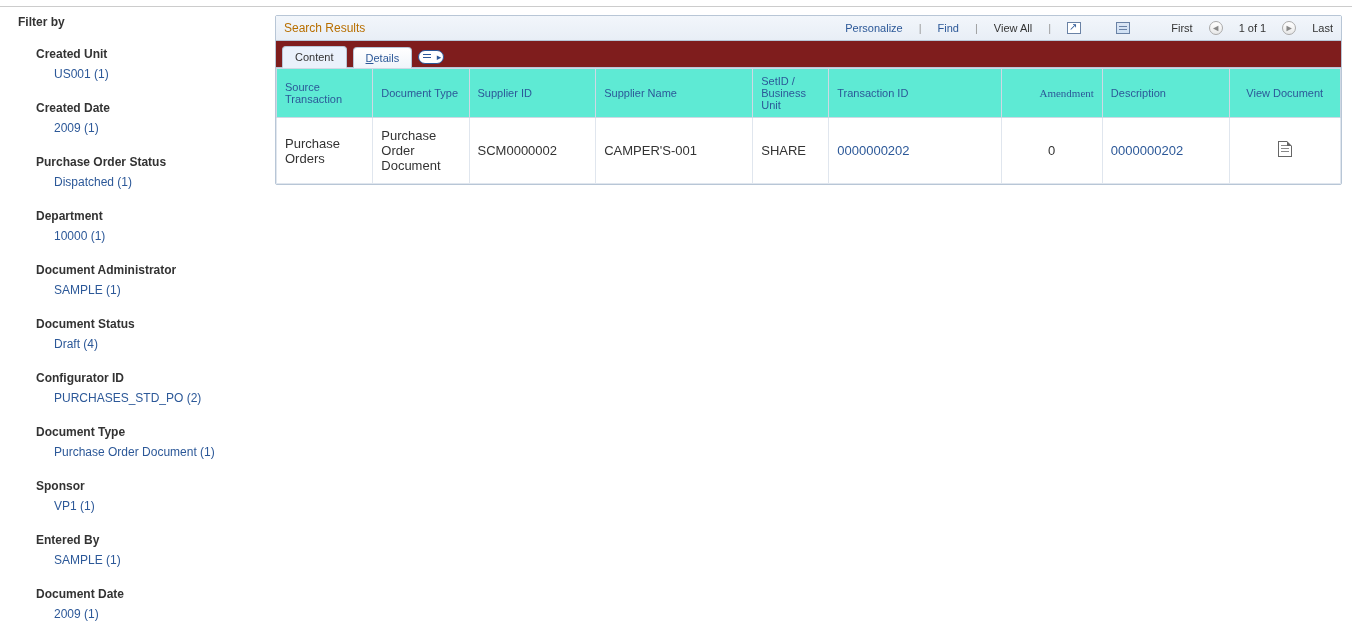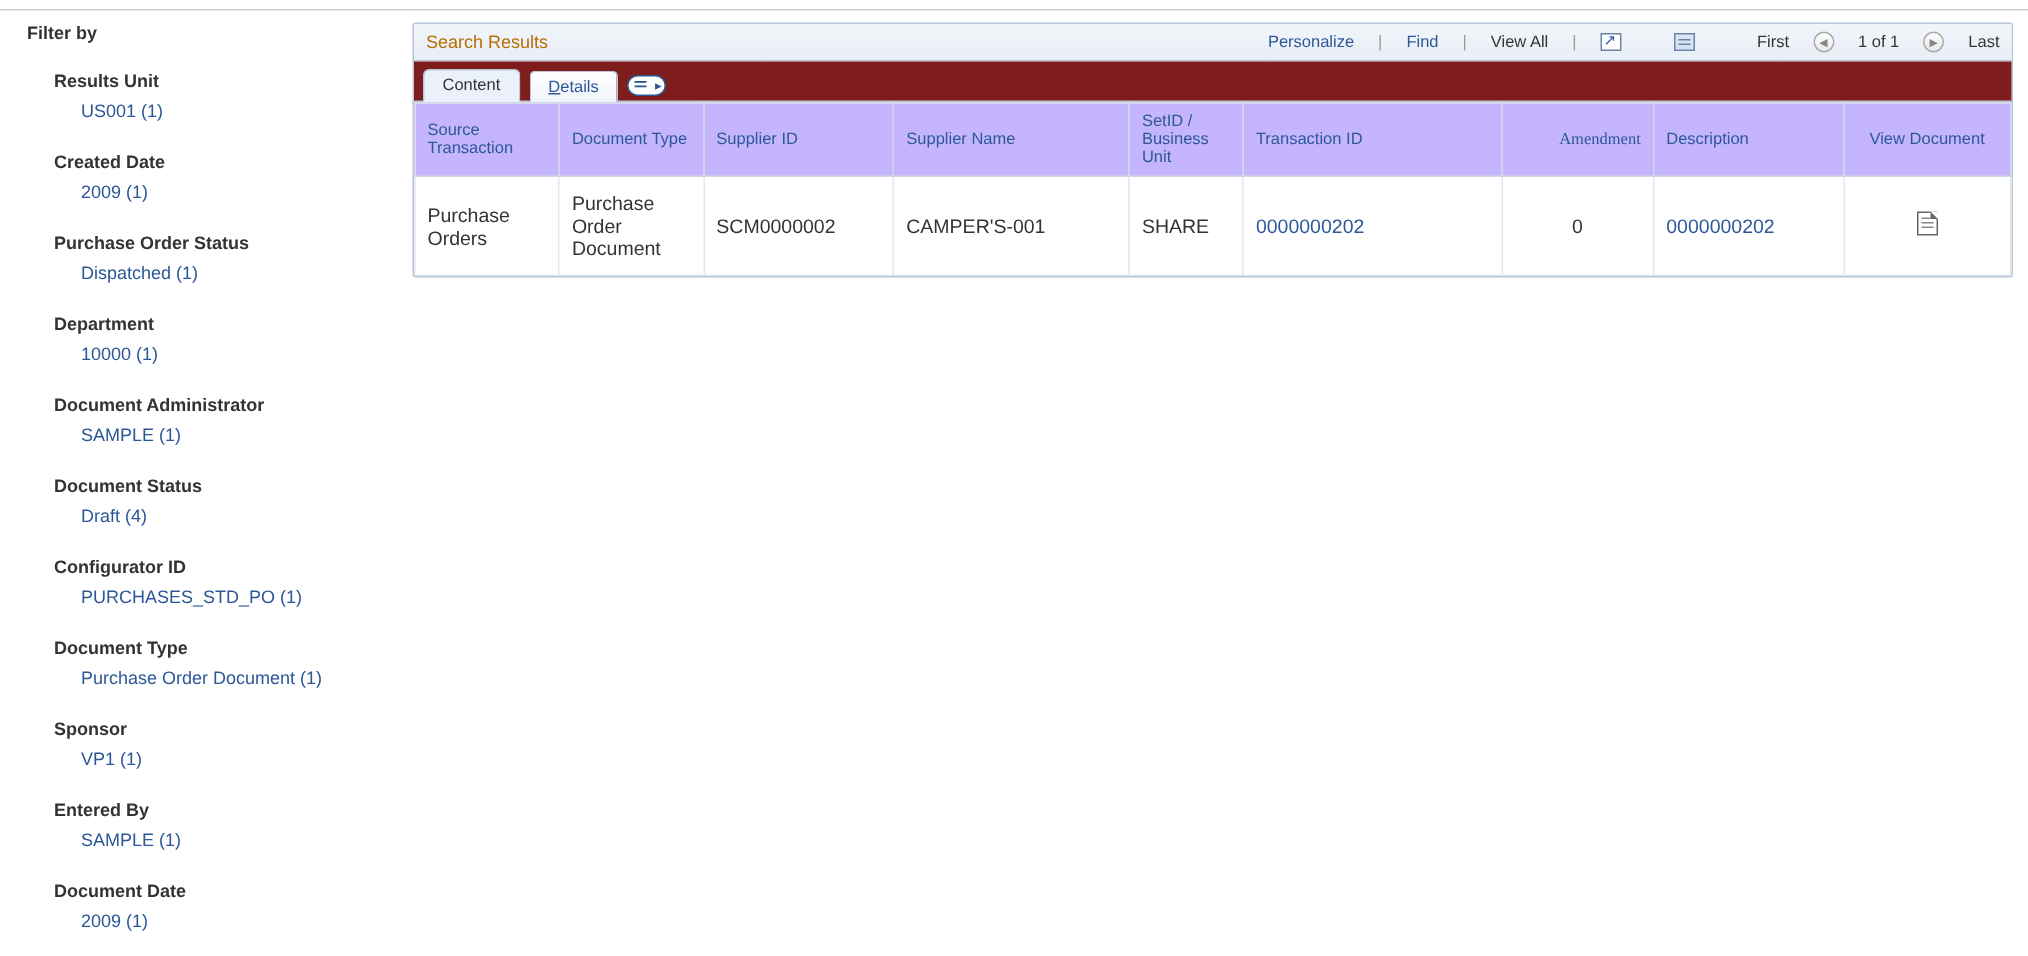--- a/index.html
+++ b/index.html
@@ -68,21 +68,21 @@
     width:26px; height:14px; border:1px solid #2c5898; border-radius:7px;
     display:inline-flex; align-items:center; justify-content:flex-end;
     padding-right:2px; background:#fff; cursor:pointer; position: relative; top: 1px;
   }
   .show-all-icon::before { content:"▸"; font-size:9px; color:#2c5898; }
   .show-all-icon .bars { position:absolute; left:4px; top:3px; width:8px; height:6px;
     background: linear-gradient(#2c5898 1px, transparent 1px) 0 0/100% 3px; }
 
   table.grid { width:100%; border-collapse: collapse; }
   table.grid th {
-    background:#c4b5fd; color:#2c5898; font-weight:normal; text-align:left;
+    background:#5eead4; color:#2c5898; font-weight:normal; text-align:left;
     padding:6px 8px; border:1px solid #cfd8e4; font-size:11px; cursor:pointer;
   }
   table.grid th.right { text-align:right;font-family:Liberation Serif, serif; }
   table.grid th.center { text-align:center; }
   table.grid td {
     padding:10px 8px; border:1px solid #e0e6ee; font-size:13px; color:#333; vertical-align: middle;
   }
   table.grid td a { color:#2c5898; text-decoration:none; cursor:pointer;}
   td.center { text-align:center; }
   .doc-icon {
@@ -102,21 +102,21 @@
 <body>
 
 <div class="top-rule"></div>
 
 <div class="layout">
 
   <aside class="sidebar">
     <h2>Filter by</h2>
 
     <div class="filter-group">
-      <div class="filter-label">Results Unit</div>
+      <div class="filter-label">Created Unit</div>
       <div class="filter-value">US001 (1)</div>
     </div>
     <div class="filter-group">
       <div class="filter-label">Created Date</div>
       <div class="filter-value">2009 (1)</div>
     </div>
     <div class="filter-group">
       <div class="filter-label">Purchase Order Status</div>
       <div class="filter-value">Dispatched (1)</div>
     </div>
@@ -127,21 +127,21 @@
     <div class="filter-group">
       <div class="filter-label">Document Administrator</div>
       <div class="filter-value">SAMPLE (1)</div>
     </div>
     <div class="filter-group">
       <div class="filter-label">Document Status</div>
       <div class="filter-value">Draft (4)</div>
     </div>
     <div class="filter-group">
       <div class="filter-label">Configurator ID</div>
-      <div class="filter-value">PURCHASES_STD_PO (1)</div>
+      <div class="filter-value">PURCHASES_STD_PO (2)</div>
     </div>
     <div class="filter-group">
       <div class="filter-label">Document Type</div>
       <div class="filter-value">Purchase Order Document (1)</div>
     </div>
     <div class="filter-group">
       <div class="filter-label">Sponsor</div>
       <div class="filter-value">VP1 (1)</div>
     </div>
     <div class="filter-group">

